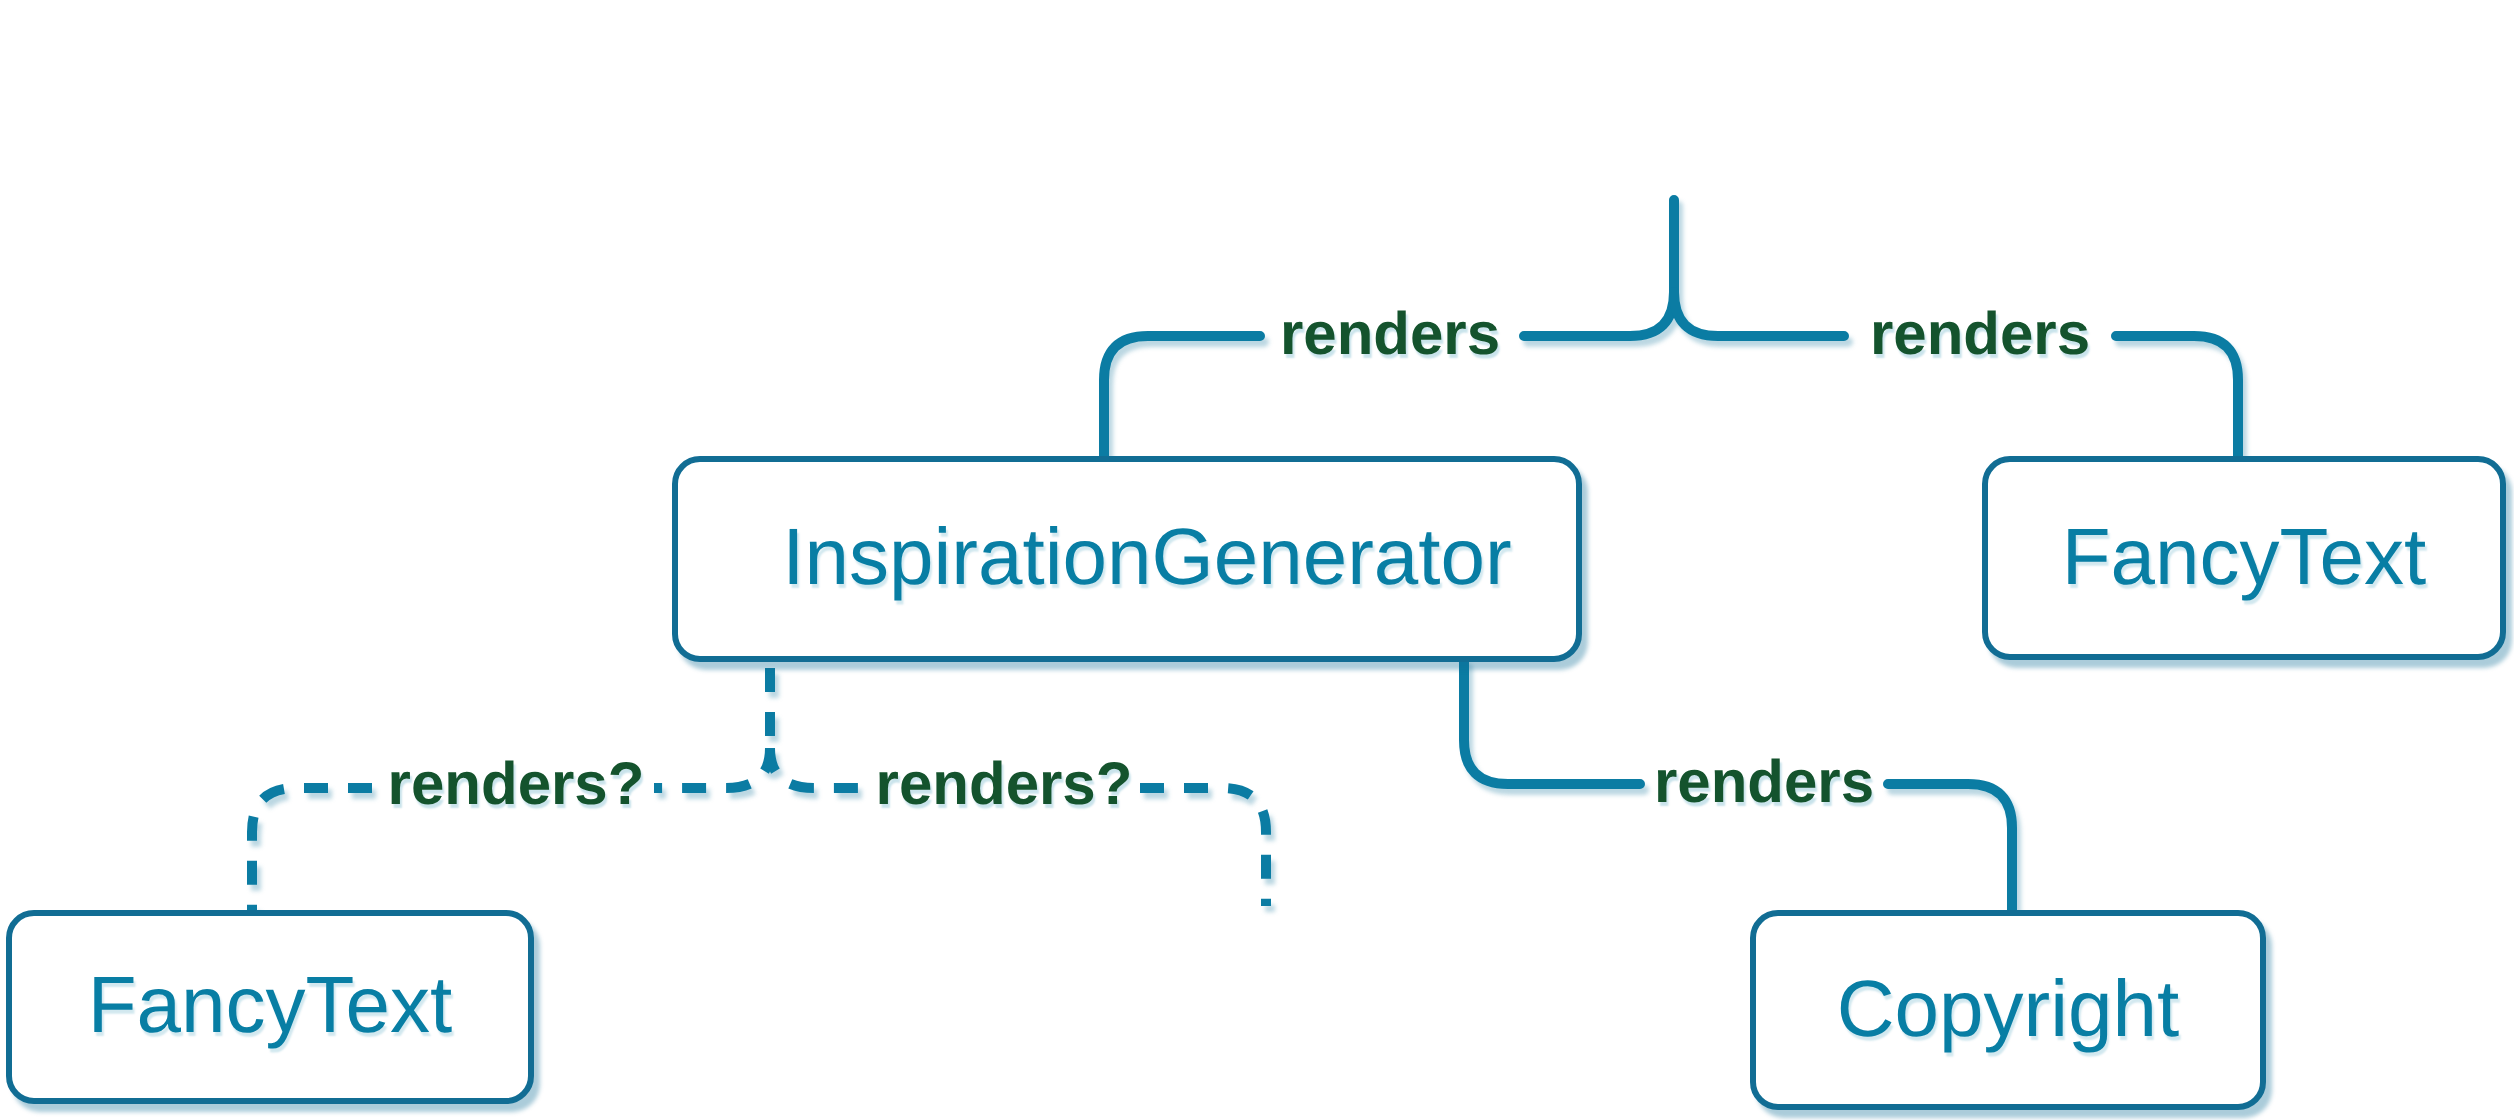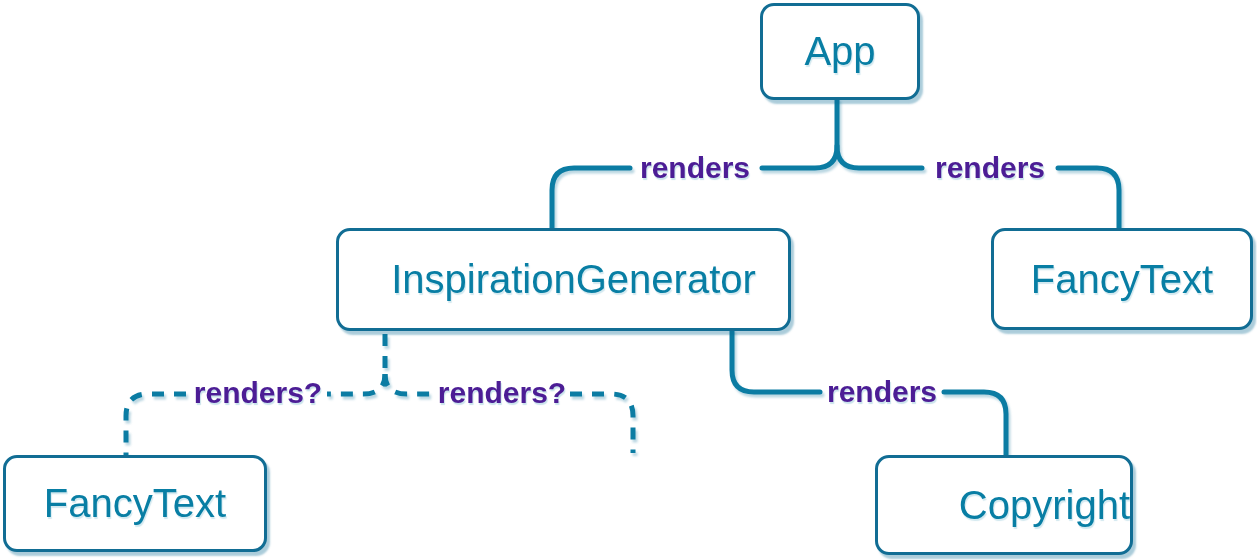--- a/index.html
+++ b/index.html
@@ -49,34 +49,34 @@
     justify-content: center;
     color: #087ea4;
     font-size: 40px;
     font-weight: 400;
     text-shadow: 1px 2px 1px rgba(8, 126, 164, 0.18);
     white-space: nowrap;
   }
   .edge-label {
     position: absolute;
     transform: translate(-50%, -50%);
-    color: #4c1d95;
+    color: #14532d;
     font-size: 30px;
     font-weight: 700;
     white-space: nowrap;
     text-shadow: 1px 2px 1px rgba(8, 126, 164, 0.22);
     line-height: 1;
   }
   
   .node-app        { left: 760px; top: 3px;   width: 160px; height: 97px; }
   .node-ig         { left: 336px; top: 228px; width: 455px; height: 103px; padding-left: 20px; }
   .node-ft-top     { left: 991px; top: 228px; width: 262px; height: 102px; }
   .node-ft-bottom  { left: 3px;   top: 455px; width: 264px; height: 97px; }
   .node-color      { left: 538px; top: 453px; width: 182px; height: 96px; }
-  .node-copyright  { left: 875px; top: 455px; width: 258px; height: 100px; justify-content: flex-end; }
+  .node-copyright  { left: 875px; top: 455px; width: 258px; height: 100px; }
   
   .label-app-ig        { left: 695px;  top: 168px; }
   .label-app-ft        { left: 990px;  top: 168px; }
   .label-ig-ft         { left: 258px;  top: 393px; }
   .label-ig-color      { left: 502px;  top: 393px; }
   .label-ig-copyright  { left: 882px;  top: 392px; }
 </style>
 </head>
 <body>
 
@@ -94,23 +94,20 @@
     <path class="edge solid" d="M 732,331 L 732,370 Q 732,392 754,392 L 820,392"></path>
     <path class="edge solid" d="M 944,392 L 984,392 Q 1006,392 1006,414 L 1006,455"></path>
 
     <path class="edge dashed" d="M 385,334 L 385,376"></path>
     <path class="edge dashed" d="M 385,374 Q 385,394 363,394 L 327,394"></path>
     <path class="edge dashed" d="M 186,394 L 148,394 Q 126,394 126,416 L 126,455"></path>
     <path class="edge dashed" d="M 385,374 Q 385,394 407,394 L 434,394"></path>
     <path class="edge dashed" d="M 570,394 L 611,394 Q 633,394 633,416 L 633,453"></path>
   </svg>
 
-  <div class="node node-app">
-    <span>App</span>
-  </div>
   <div class="node node-ig">
     <span>InspirationGenerator</span>
   </div>
   <div class="node node-ft-top">
     <span>FancyText</span>
   </div>
   <div class="node node-ft-bottom">
     <span>FancyText</span>
   </div>
   <div class="node node-copyright">

